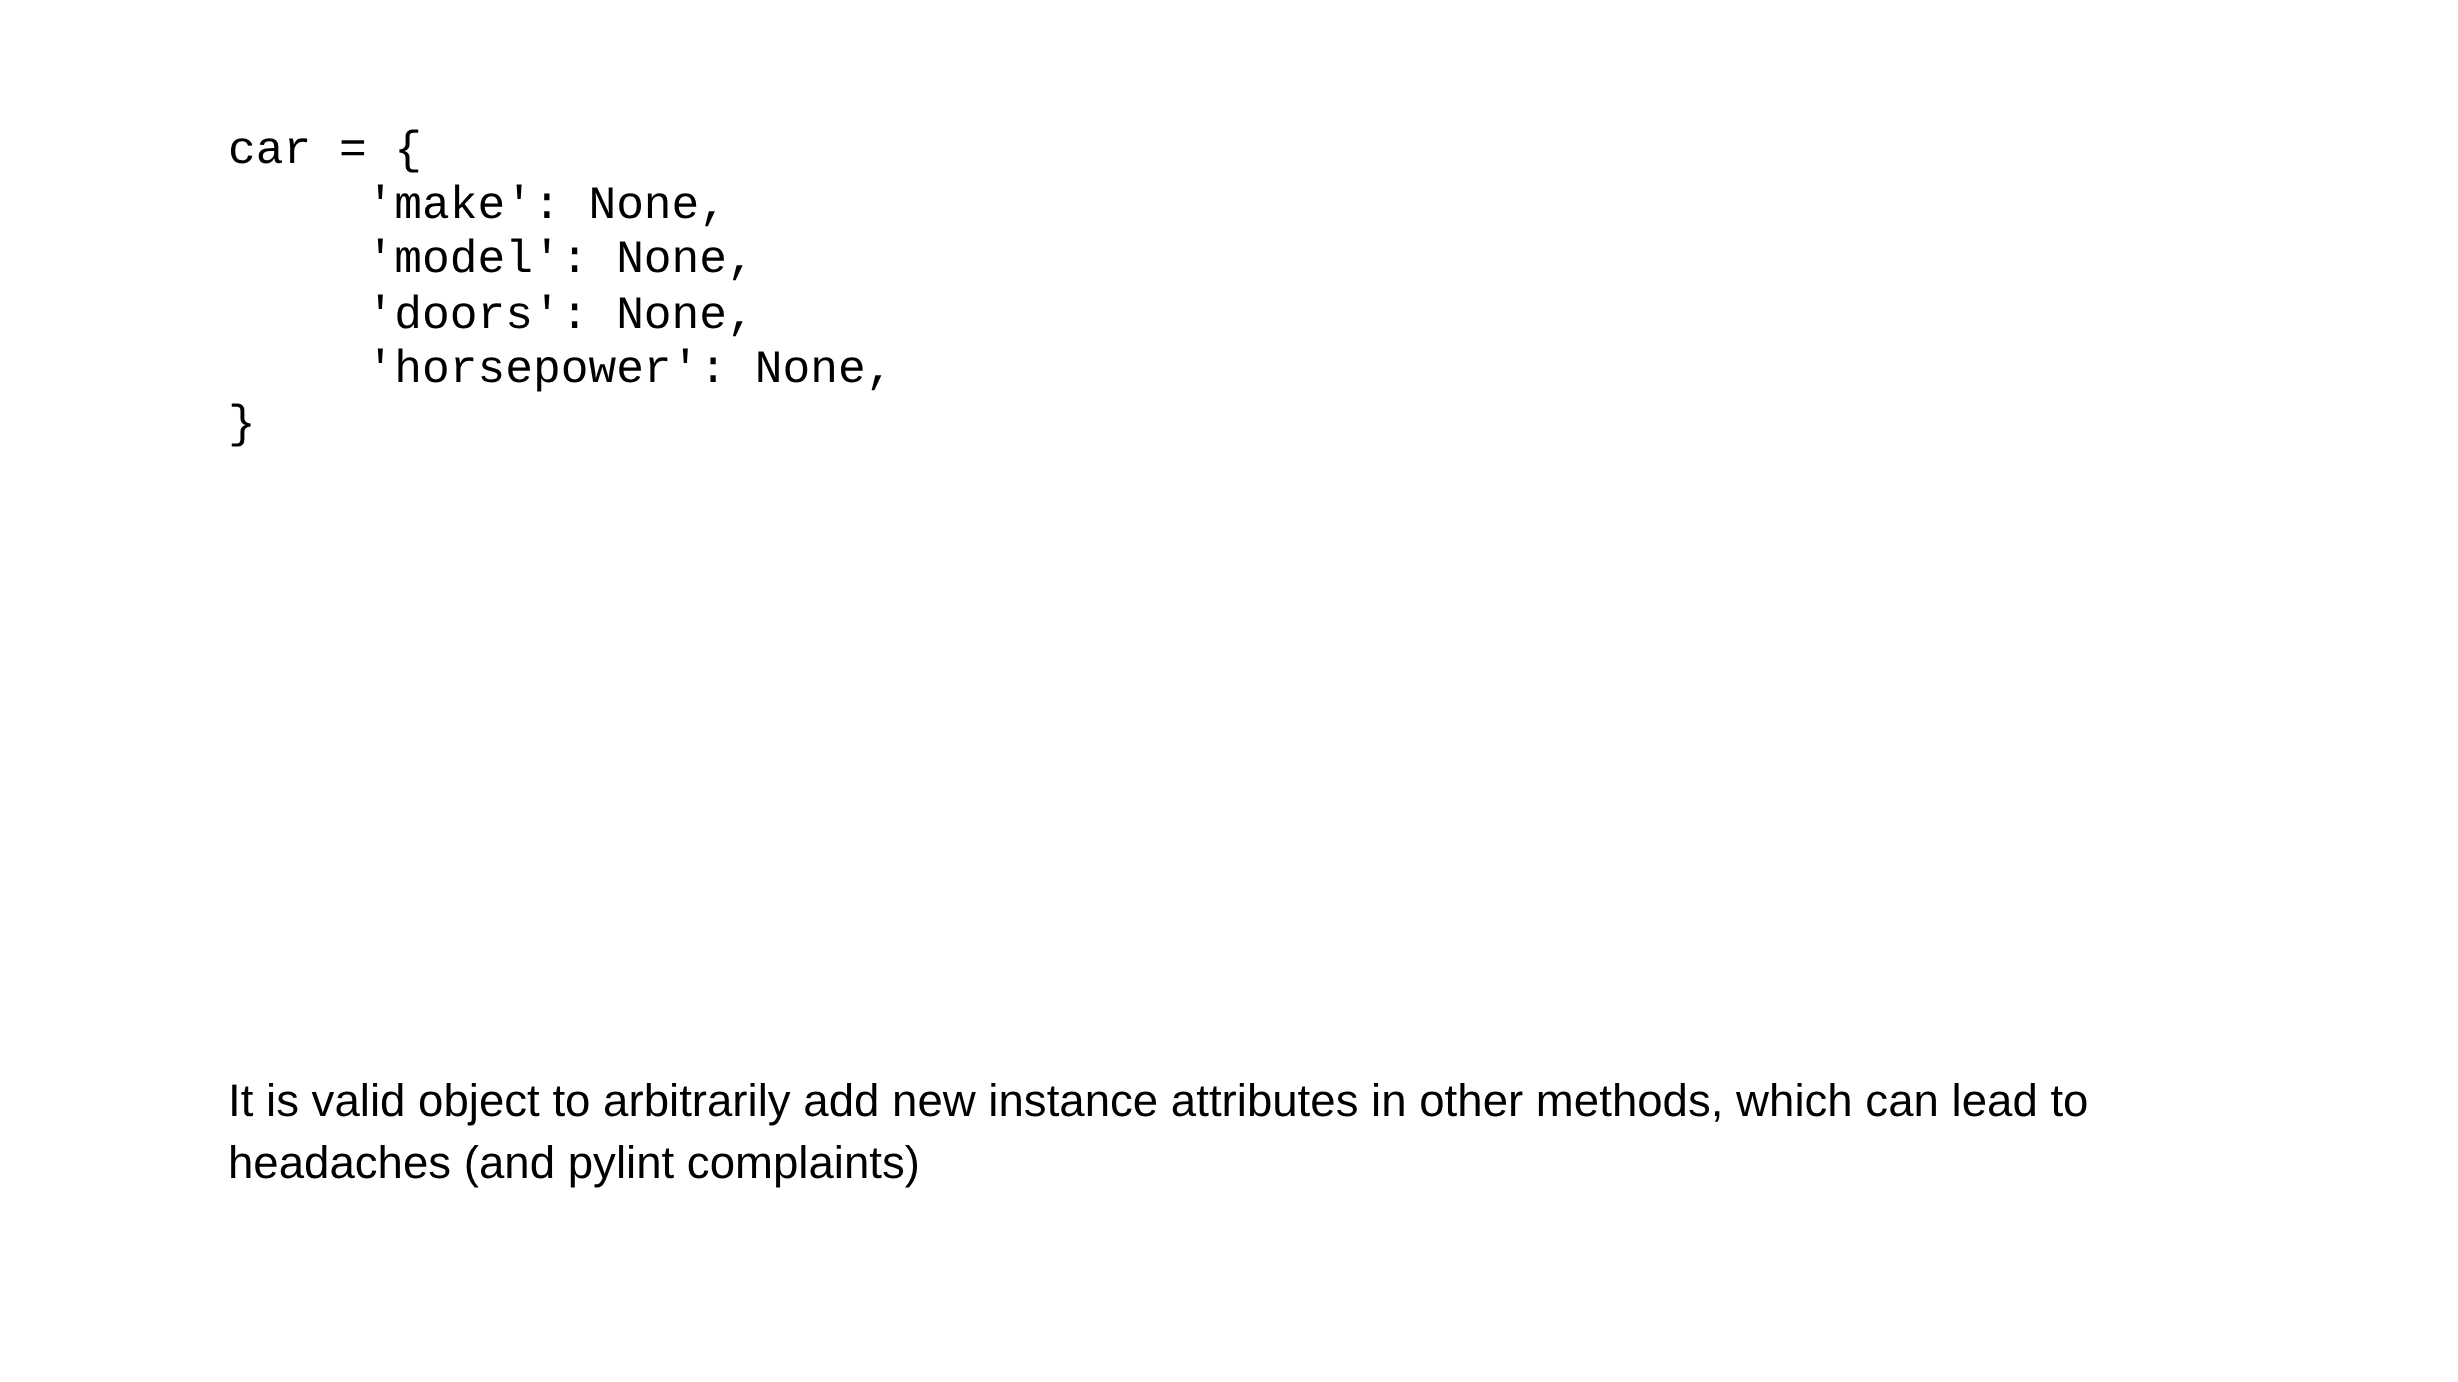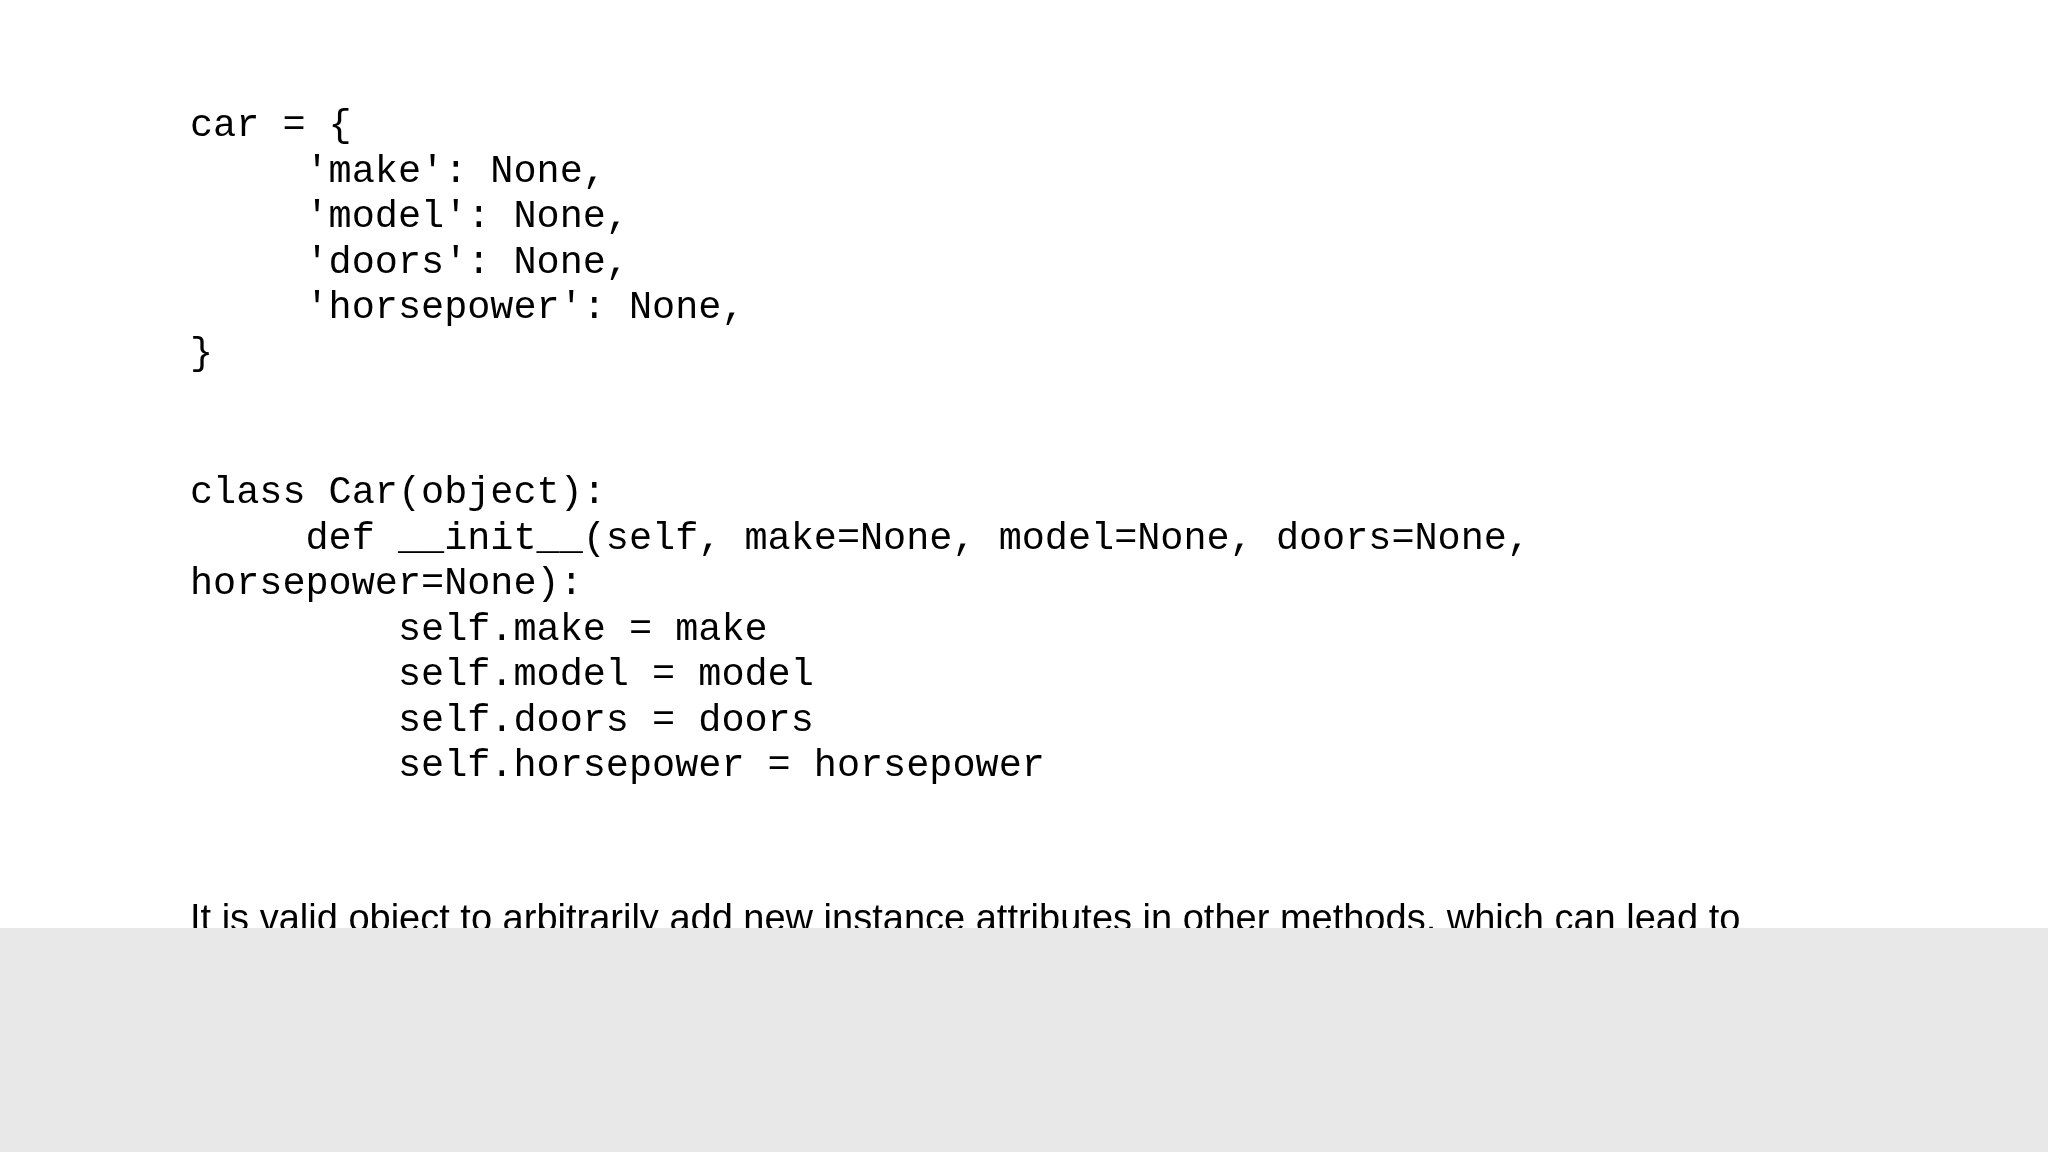--- a/index.html
+++ b/index.html
@@ -3,21 +3,21 @@
 <meta charset="utf-8">
 <style>
   :root{
     --bg:#ffffff;
     --fg:#000000;
   }
   html,body{margin:0;padding:0;background:#e8e8e8;}
   .canvas{
     position:relative;
     width:2048px;
-    height:928px;
+    height:1152px;
     background:var(--bg);
     overflow:hidden;
     margin:0 auto;
   }
   pre.code{
     position:absolute;
     left:190px;
     margin:0;
     font-family:"Liberation Mono","DejaVu Sans Mono",monospace;
     font-size:38.5px;
@@ -44,23 +44,16 @@
 <body>
 
 <div class="canvas">
   <pre class="code" id="code-dict">car = {
      'make': None,
      'model': None,
      'doors': None,
      'horsepower': None,
 }</pre>
 
-  <pre class="code" id="code-class">class Car(object):
-     def __init__(self, make=None, model=None, doors=None,
-horsepower=None):
-         self.make = make
-         self.model = model
-         self.doors = doors
-         self.horsepower = horsepower</pre>
 
   <p class="note">It is valid object to arbitrarily add new instance attributes in other methods, which can lead to
 headaches (and pylint complaints)</p>
 </div>
 
 </body></html>

